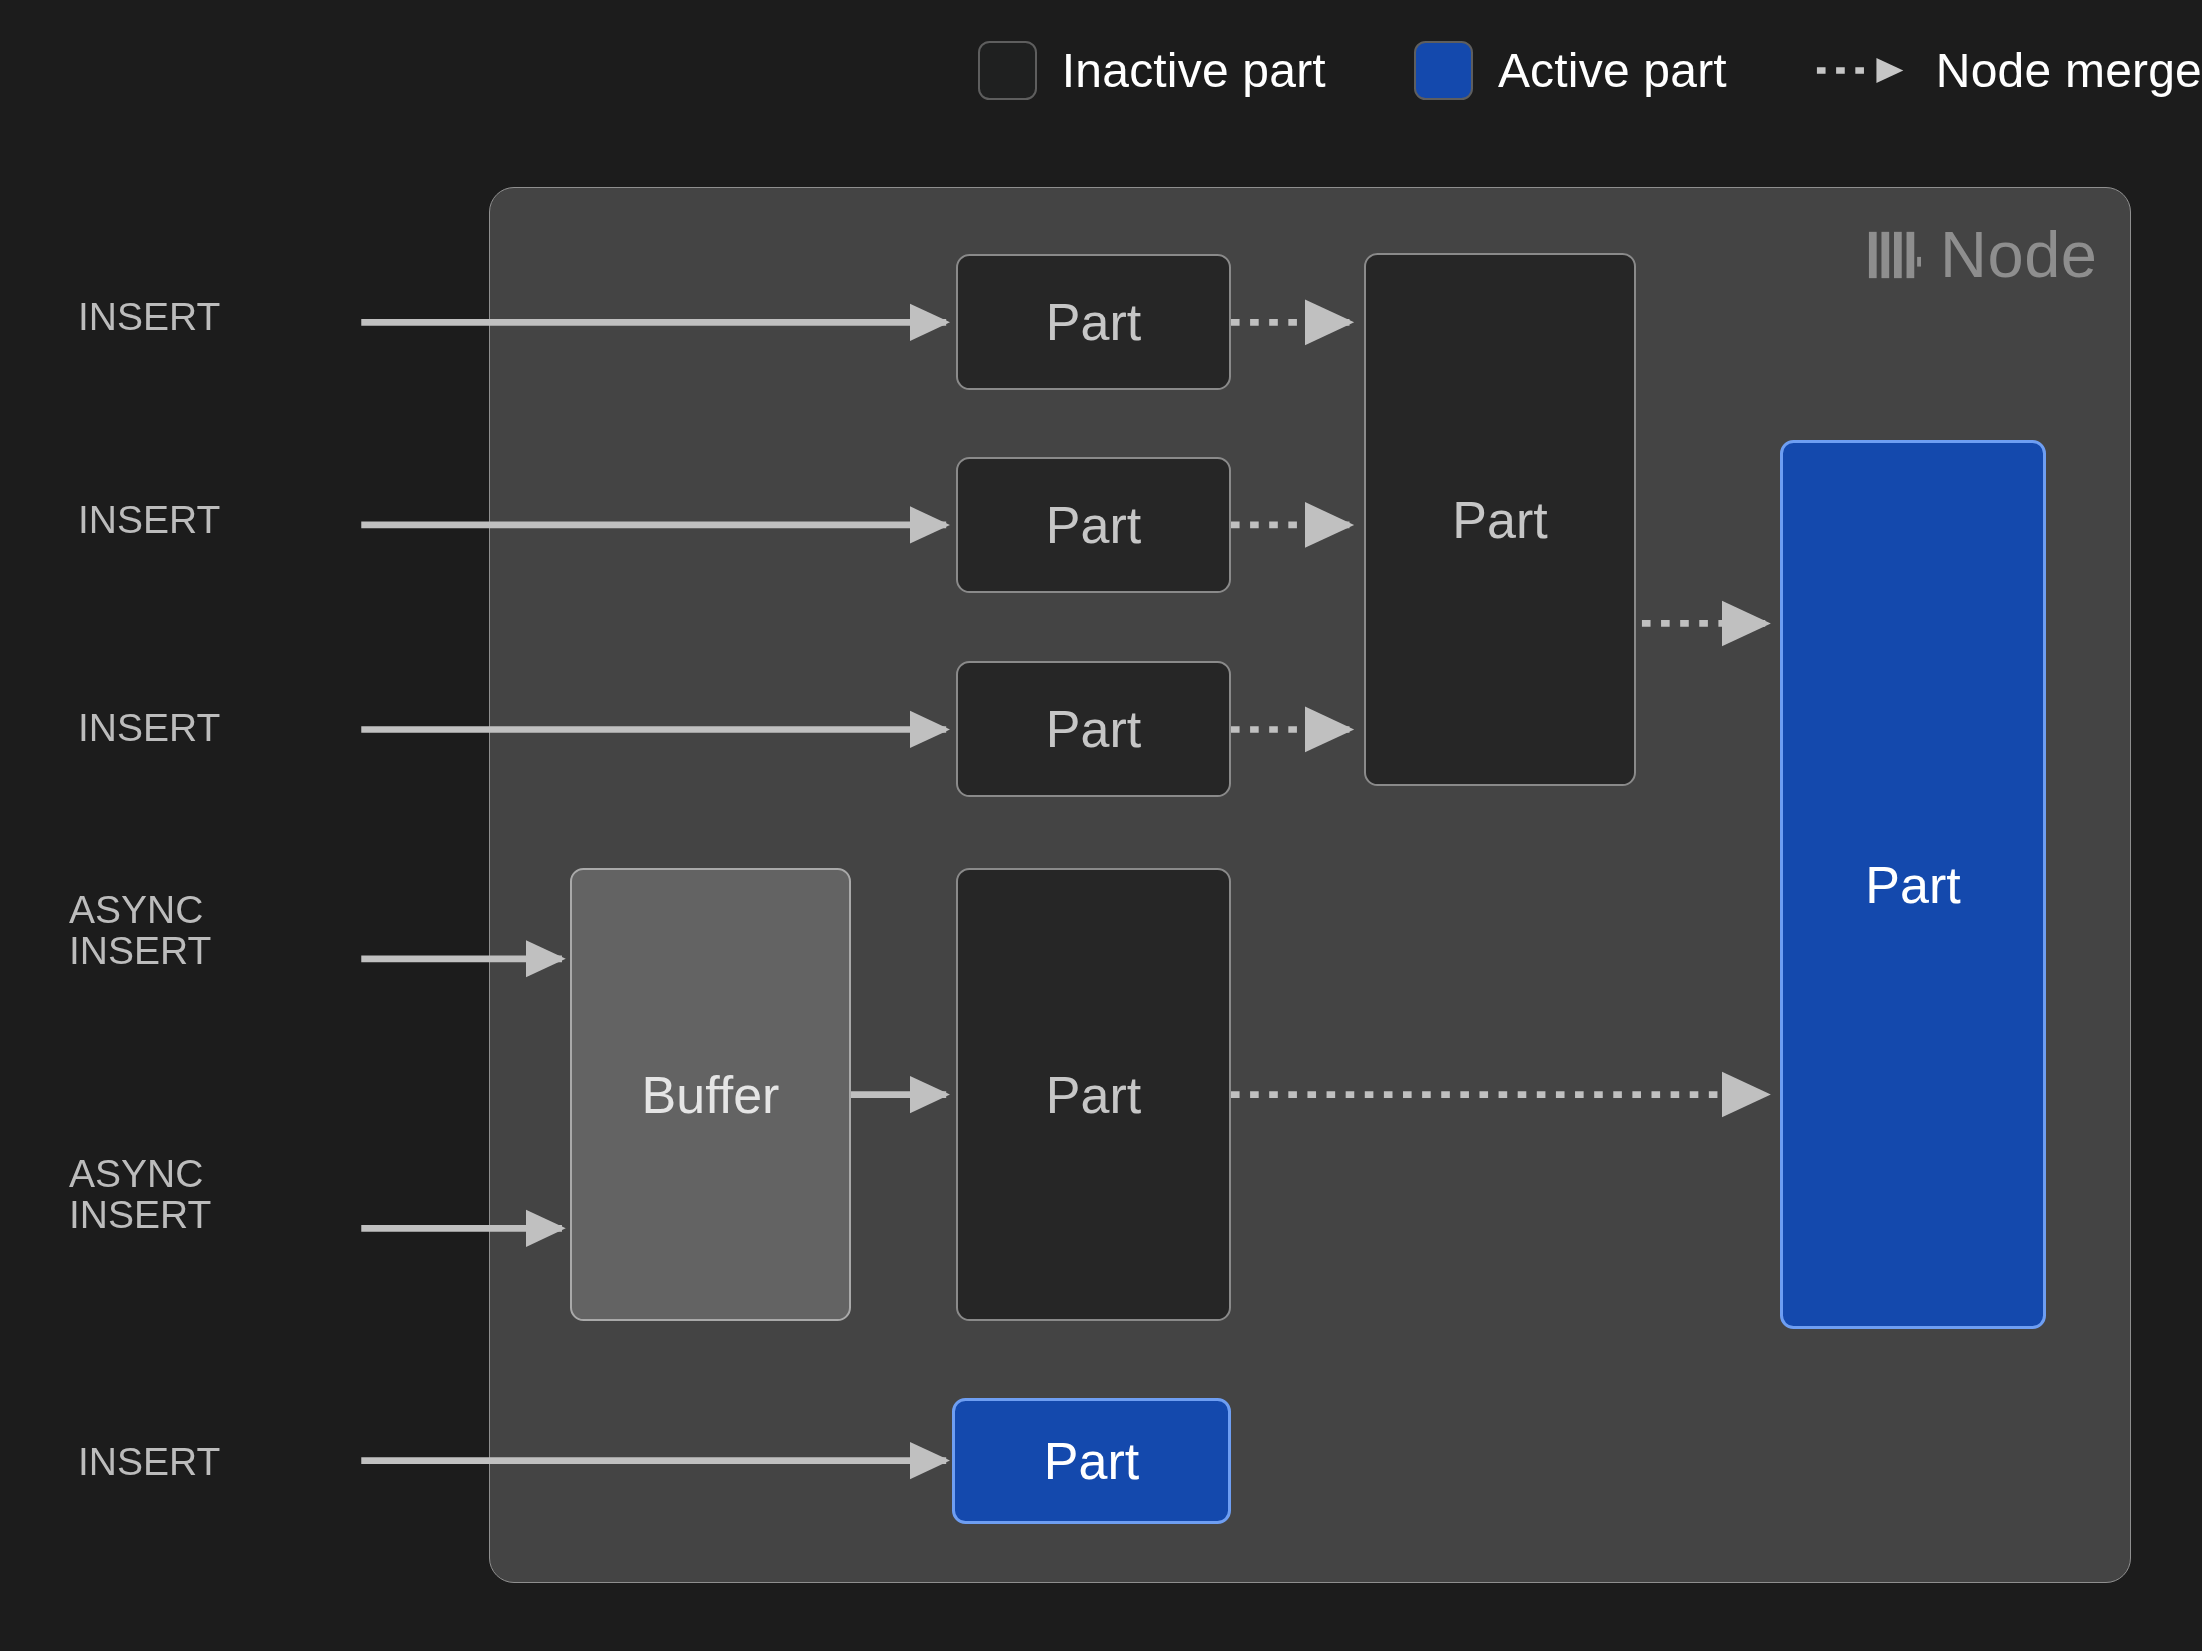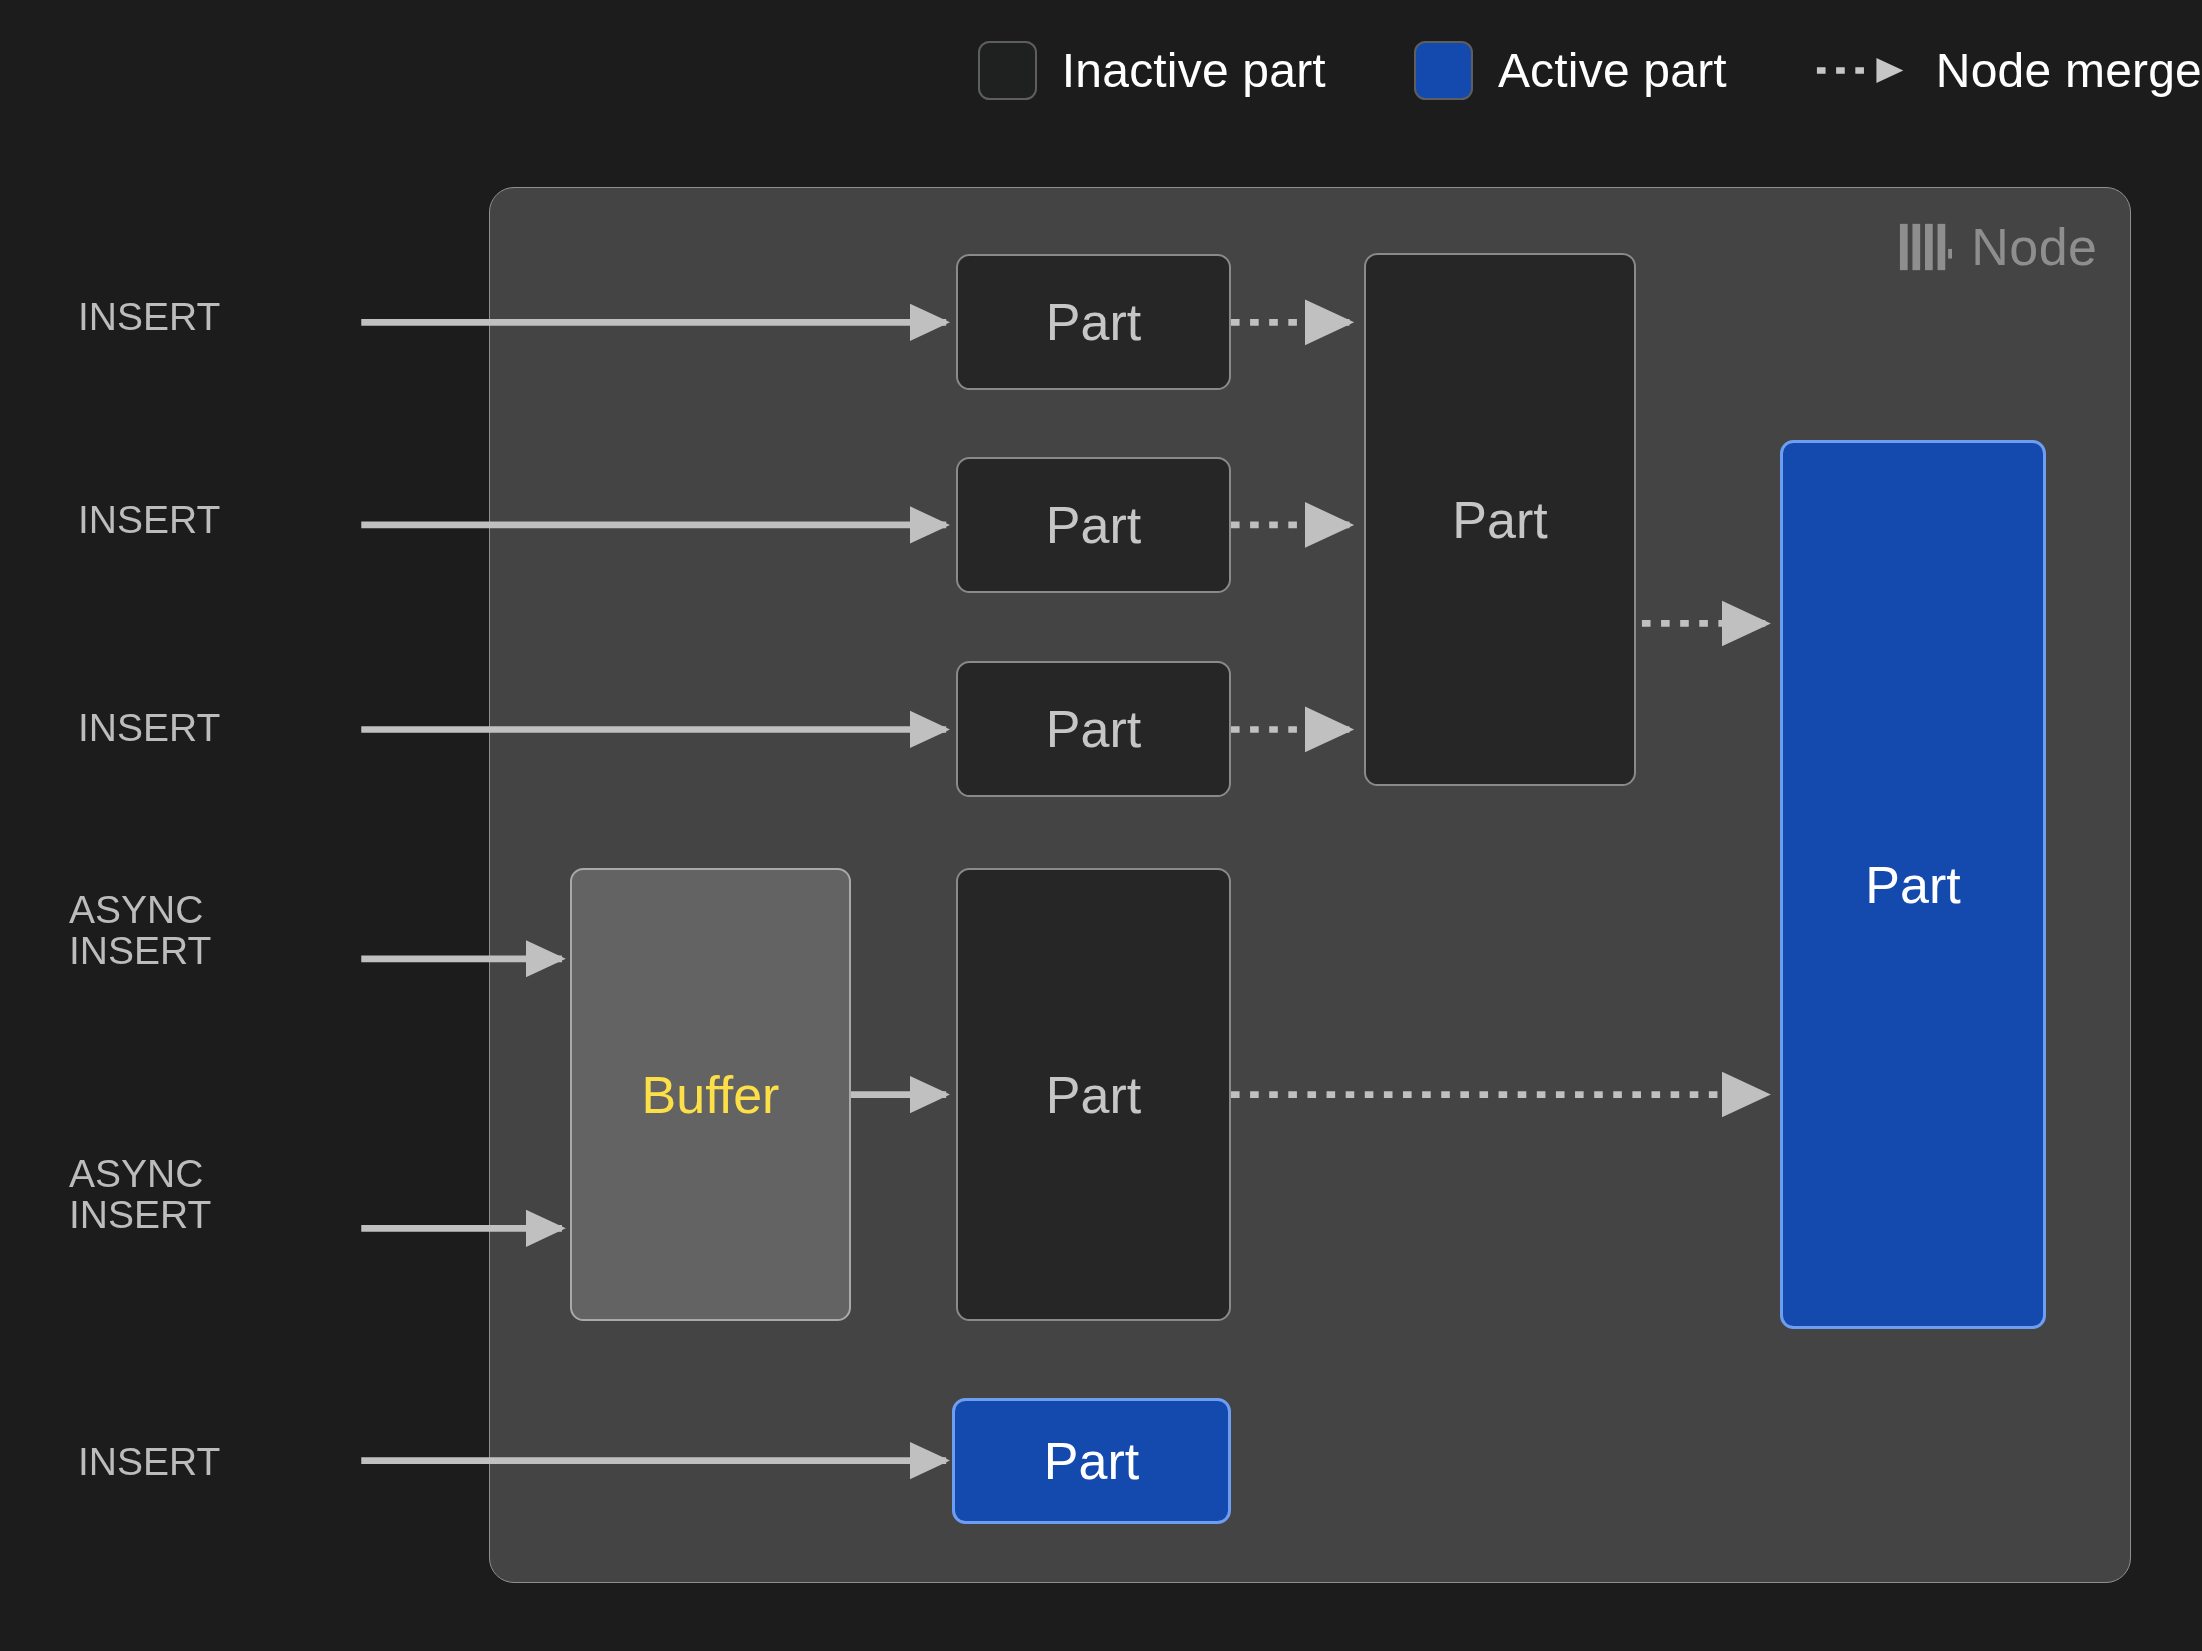--- a/index.html
+++ b/index.html
@@ -80,21 +80,21 @@
   }
   .node-badge {
     position: absolute;
     right: 32.5px;
     top: 29px;
     display: flex;
     align-items: center;
     gap: 19px;
   }
   .node-badge-label {
-    font-size: 52px;
+    font-size: 65px;
     color: #8e8e8e;
     letter-spacing: 0.5px;
   }
   .ch-logo {
     display: block;
   }
 
   
   .box {
     position: absolute;
@@ -118,21 +118,21 @@
   .box.part-active {
     background: #1449ad;
     border: 3.8px solid #6e9ef2;
   }
   .box.part-active .box-label { color: #ffffff; }
 
   .box.buffer {
     background: #636363;
     border: 2.9px solid #a9a9a9;
   }
-  .box.buffer .box-label { color: #fde047; }
+  .box.buffer .box-label { color: #e5e5e5; }
 
   
   .src-label {
     position: absolute;
     color: #bcbcbc;
     font-size: 39px;
     line-height: 1.06;
     white-space: pre-line;
     text-align: left;
   }

